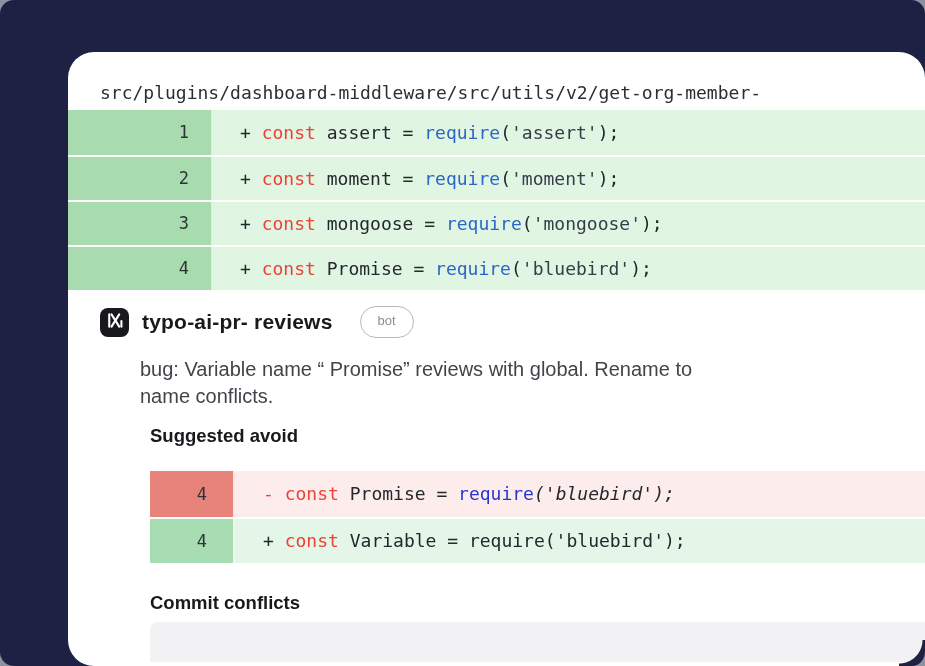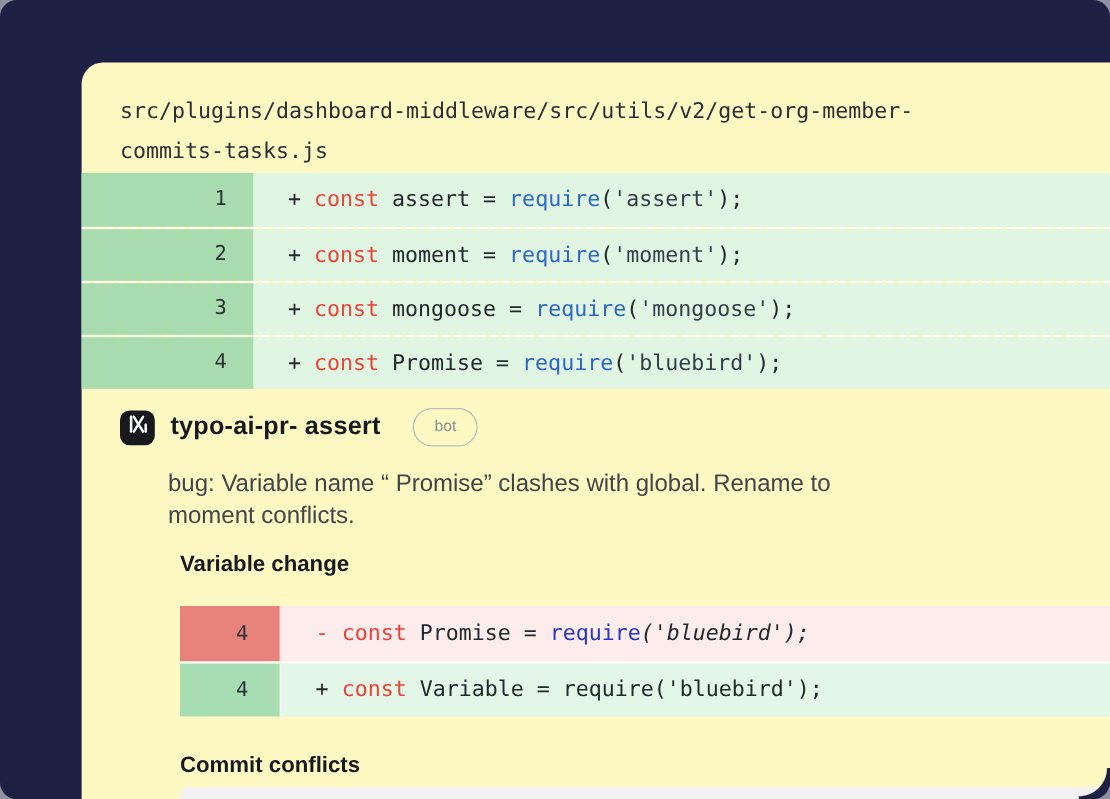--- a/index.html
+++ b/index.html
@@ -75,25 +75,24 @@
   .commit-heading { margin-top:28px; }
   .commit-bar {
     margin:7px 0 0 50px; height:40px; background:#f2f2f4;
     border-top-left-radius:8px;
   }
 </style>
 </head>
 <body style="background: rgb(142, 145, 159);">
 
 <div class="frame" style="background: rgb(29, 33, 67);">
-  <div class="card" style="background: #fef9c3;">
+  <div class="card" style="background: #ffffff; border-radius: 26px;">
 
     <div class="file-path">
       <span>src/plugins/dashboard-middleware/src/utils/v2/get-org-member-</span>
-      <span>commits-tasks.js</span>
     </div>
 
     <div class="dtable diff-main" id="diff-main">
         <div class="drow">
           <div class="gut" style="background: rgb(168, 220, 174);">1</div>
           <div class="codeline" style="background: rgb(224, 245, 226);"><span style="color: rgb(35, 40, 45);">+ </span><span style="color: rgb(238, 64, 55);">const </span><span style="color: rgb(35, 40, 45);">assert = </span><span style="color: rgb(43, 102, 201);">require</span><span style="color: rgb(35, 40, 45);">(</span><span style="color: rgb(53, 61, 73);">'assert'</span><span style="color: rgb(35, 40, 45);">);</span></div>
         </div>
         <div class="drow">
           <div class="gut" style="background: rgb(168, 220, 174);">2</div>
           <div class="codeline" style="background: rgb(224, 245, 226);"><span style="color: rgb(35, 40, 45);">+ </span><span style="color: rgb(238, 64, 55);">const </span><span style="color: rgb(35, 40, 45);">moment = </span><span style="color: rgb(43, 102, 201);">require</span><span style="color: rgb(35, 40, 45);">(</span><span style="color: rgb(53, 61, 73);">'moment'</span><span style="color: rgb(35, 40, 45);">);</span></div>
@@ -113,30 +112,30 @@
         <div class="avatar">
           <span>
             <svg width="21" height="21" viewBox="0 0 24 24" fill="none" stroke="#ffffff" stroke-width="2.4" stroke-linecap="round">
               <path d="M6 5 V19"></path>
               <path d="M8.6 5 L17.4 19"></path>
               <path d="M17.4 5 L8.6 19"></path>
               <path d="M19.9 12.6 V19"></path>
             </svg>
           </span>
         </div>
-        <div class="author">typo-ai-pr- assert</div>
+        <div class="author">typo-ai-pr- reviews</div>
         <div class="badge">bot</div>
       </div>
 
       <div class="c-body">
-        <span>bug: Variable name “ Promise” clashes with global. Rename to</span>
-        <span>moment conflicts.</span>
+        <span>bug: Variable name “ Promise” reviews with global. Rename to</span>
+        <span>name conflicts.</span>
       </div>
 
-      <div class="sub-heading">Variable change</div>
+      <div class="sub-heading">Suggested avoid</div>
 
       <div class="dtable sugg" id="sugg-table">
           <div class="drow">
             <div class="gut" style="background: rgb(231, 131, 123);">4</div>
             <div class="codeline" style="background: rgb(252, 236, 235);"><span style="color: rgb(238, 64, 55);">- </span><span style="color: rgb(238, 64, 55);">const </span><span style="color: rgb(35, 40, 45);">Promise = </span><span style="color: rgb(40, 54, 207);">require</span><span style="color: rgb(35, 40, 45); font-style: italic;">('bluebird');</span></div>
           </div>
           <div class="drow">
             <div class="gut" style="background: rgb(168, 220, 178);">4</div>
             <div class="codeline" style="background: rgb(227, 246, 231);"><span style="color: rgb(35, 40, 45);">+ </span><span style="color: rgb(238, 64, 55);">const </span><span style="color: rgb(35, 40, 45);">Variable = require('bluebird');</span></div>
           </div>

